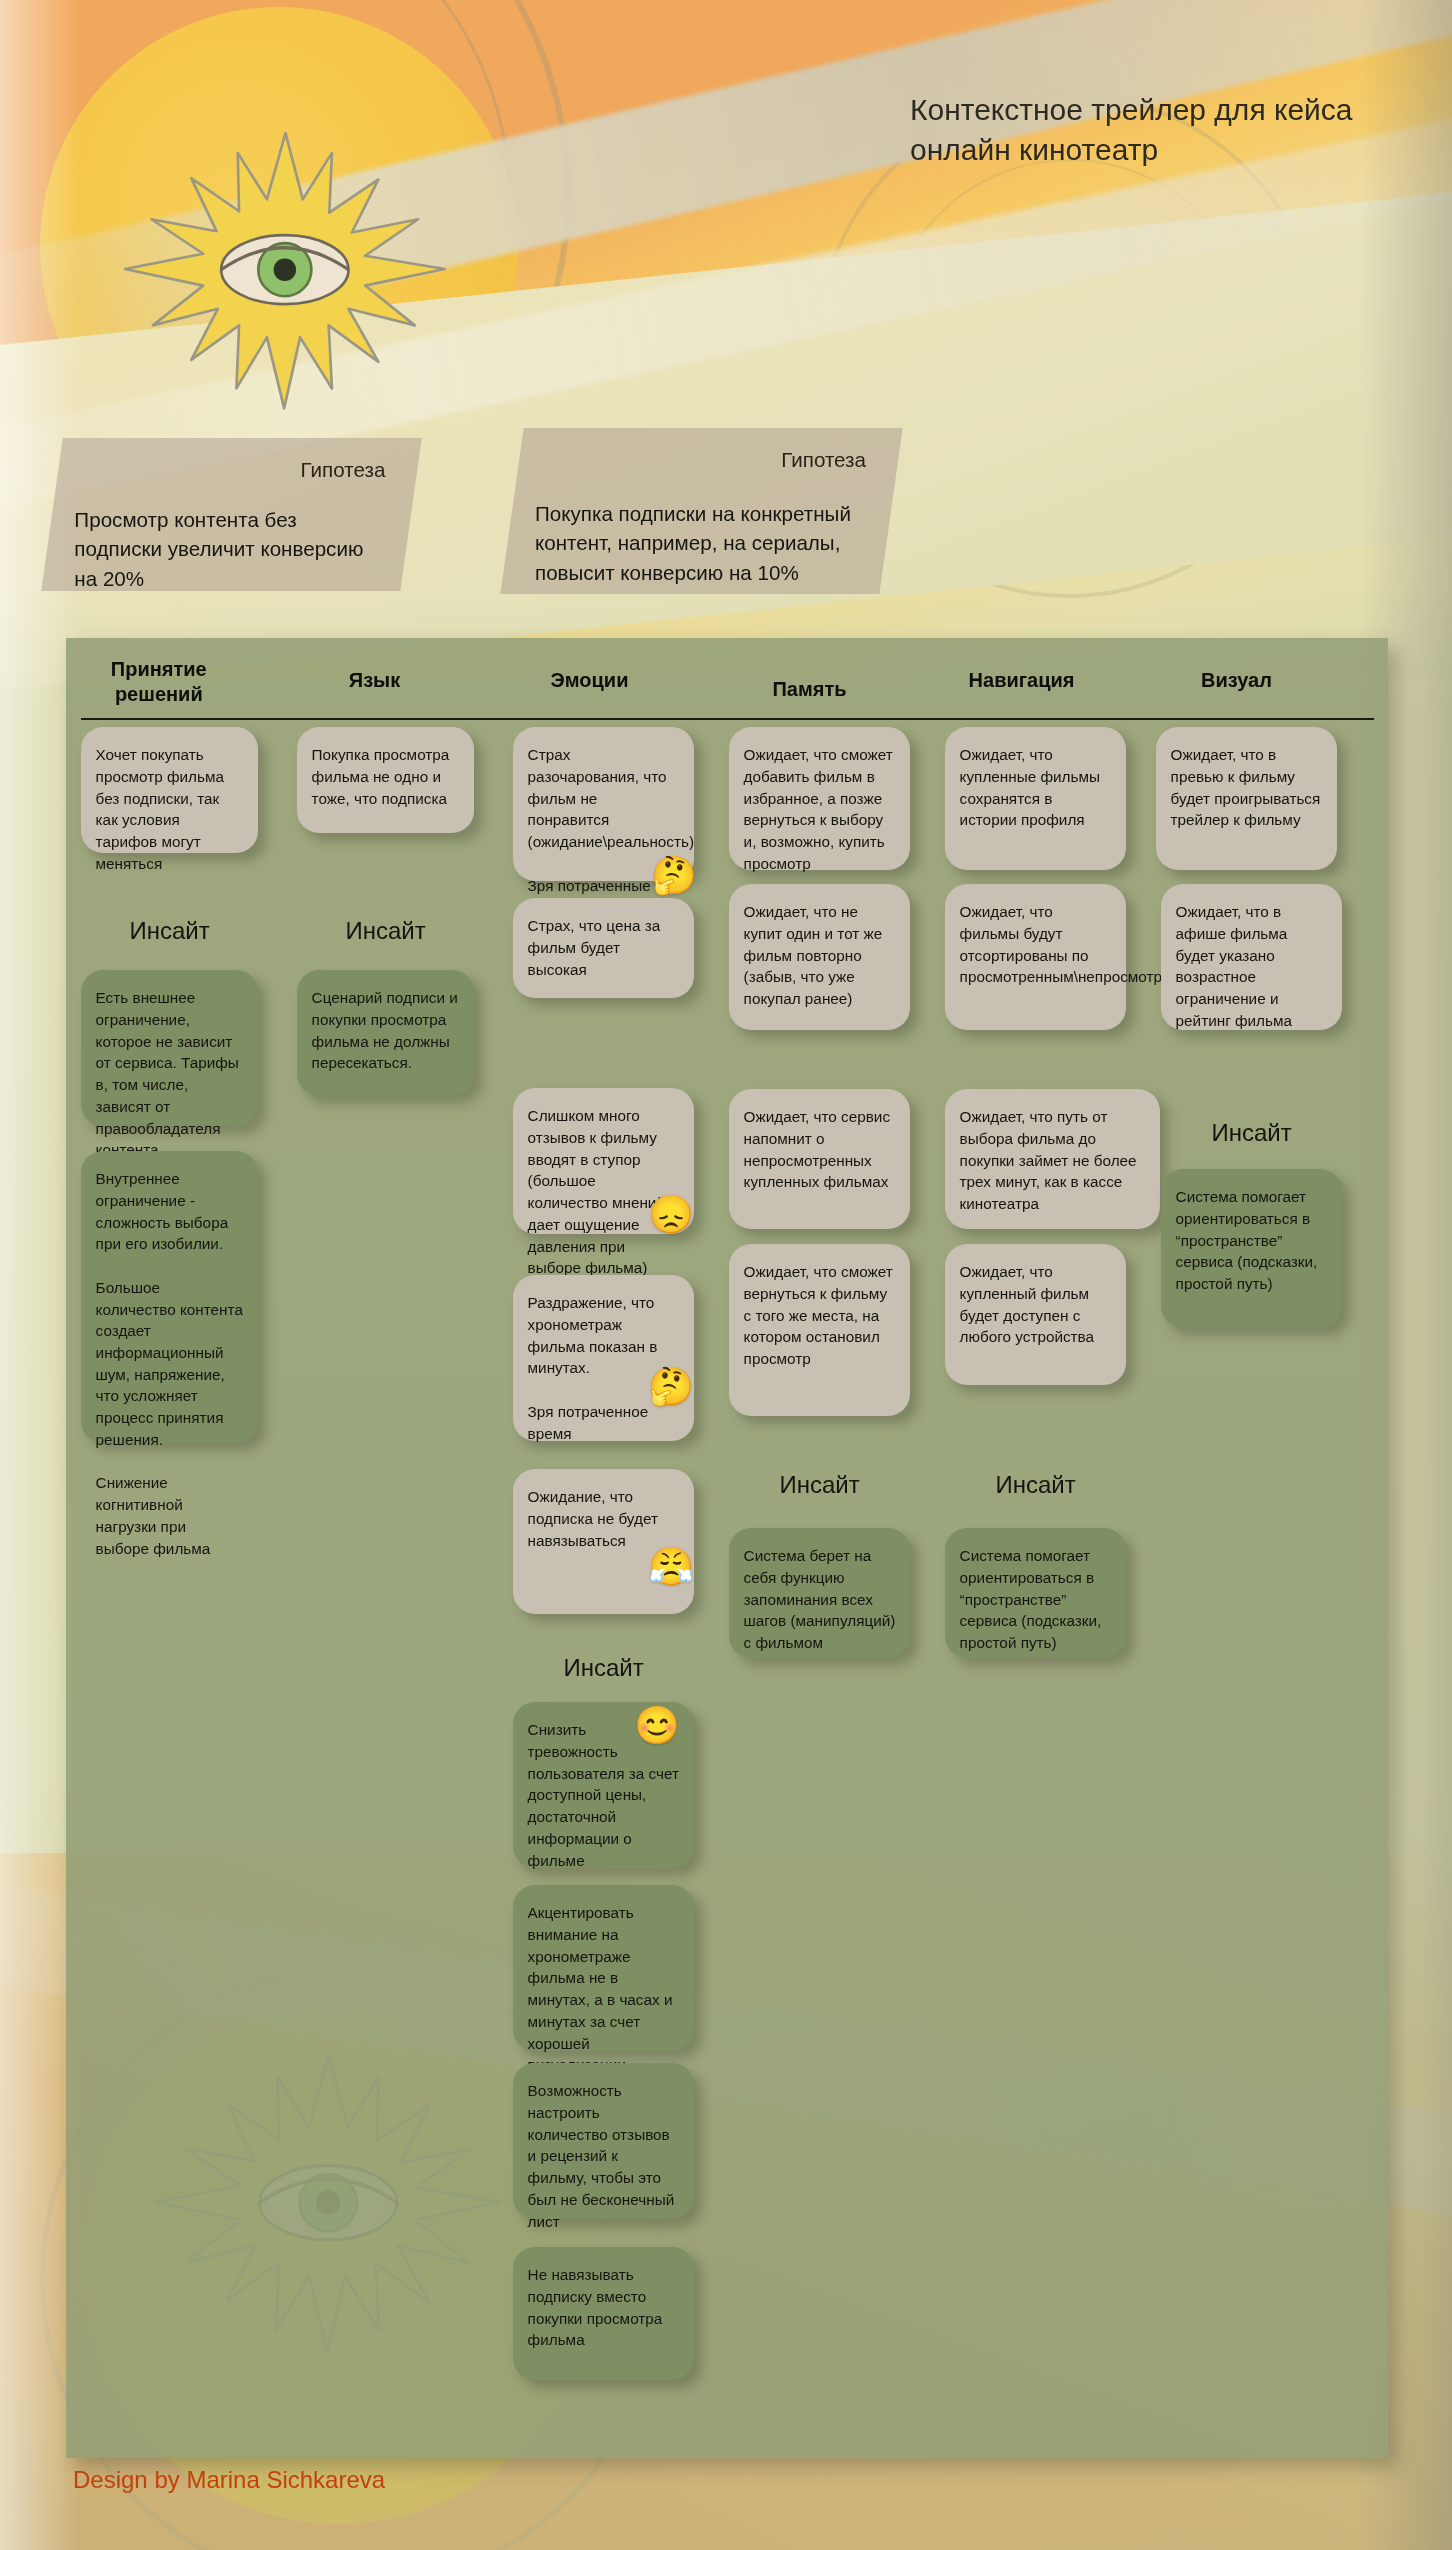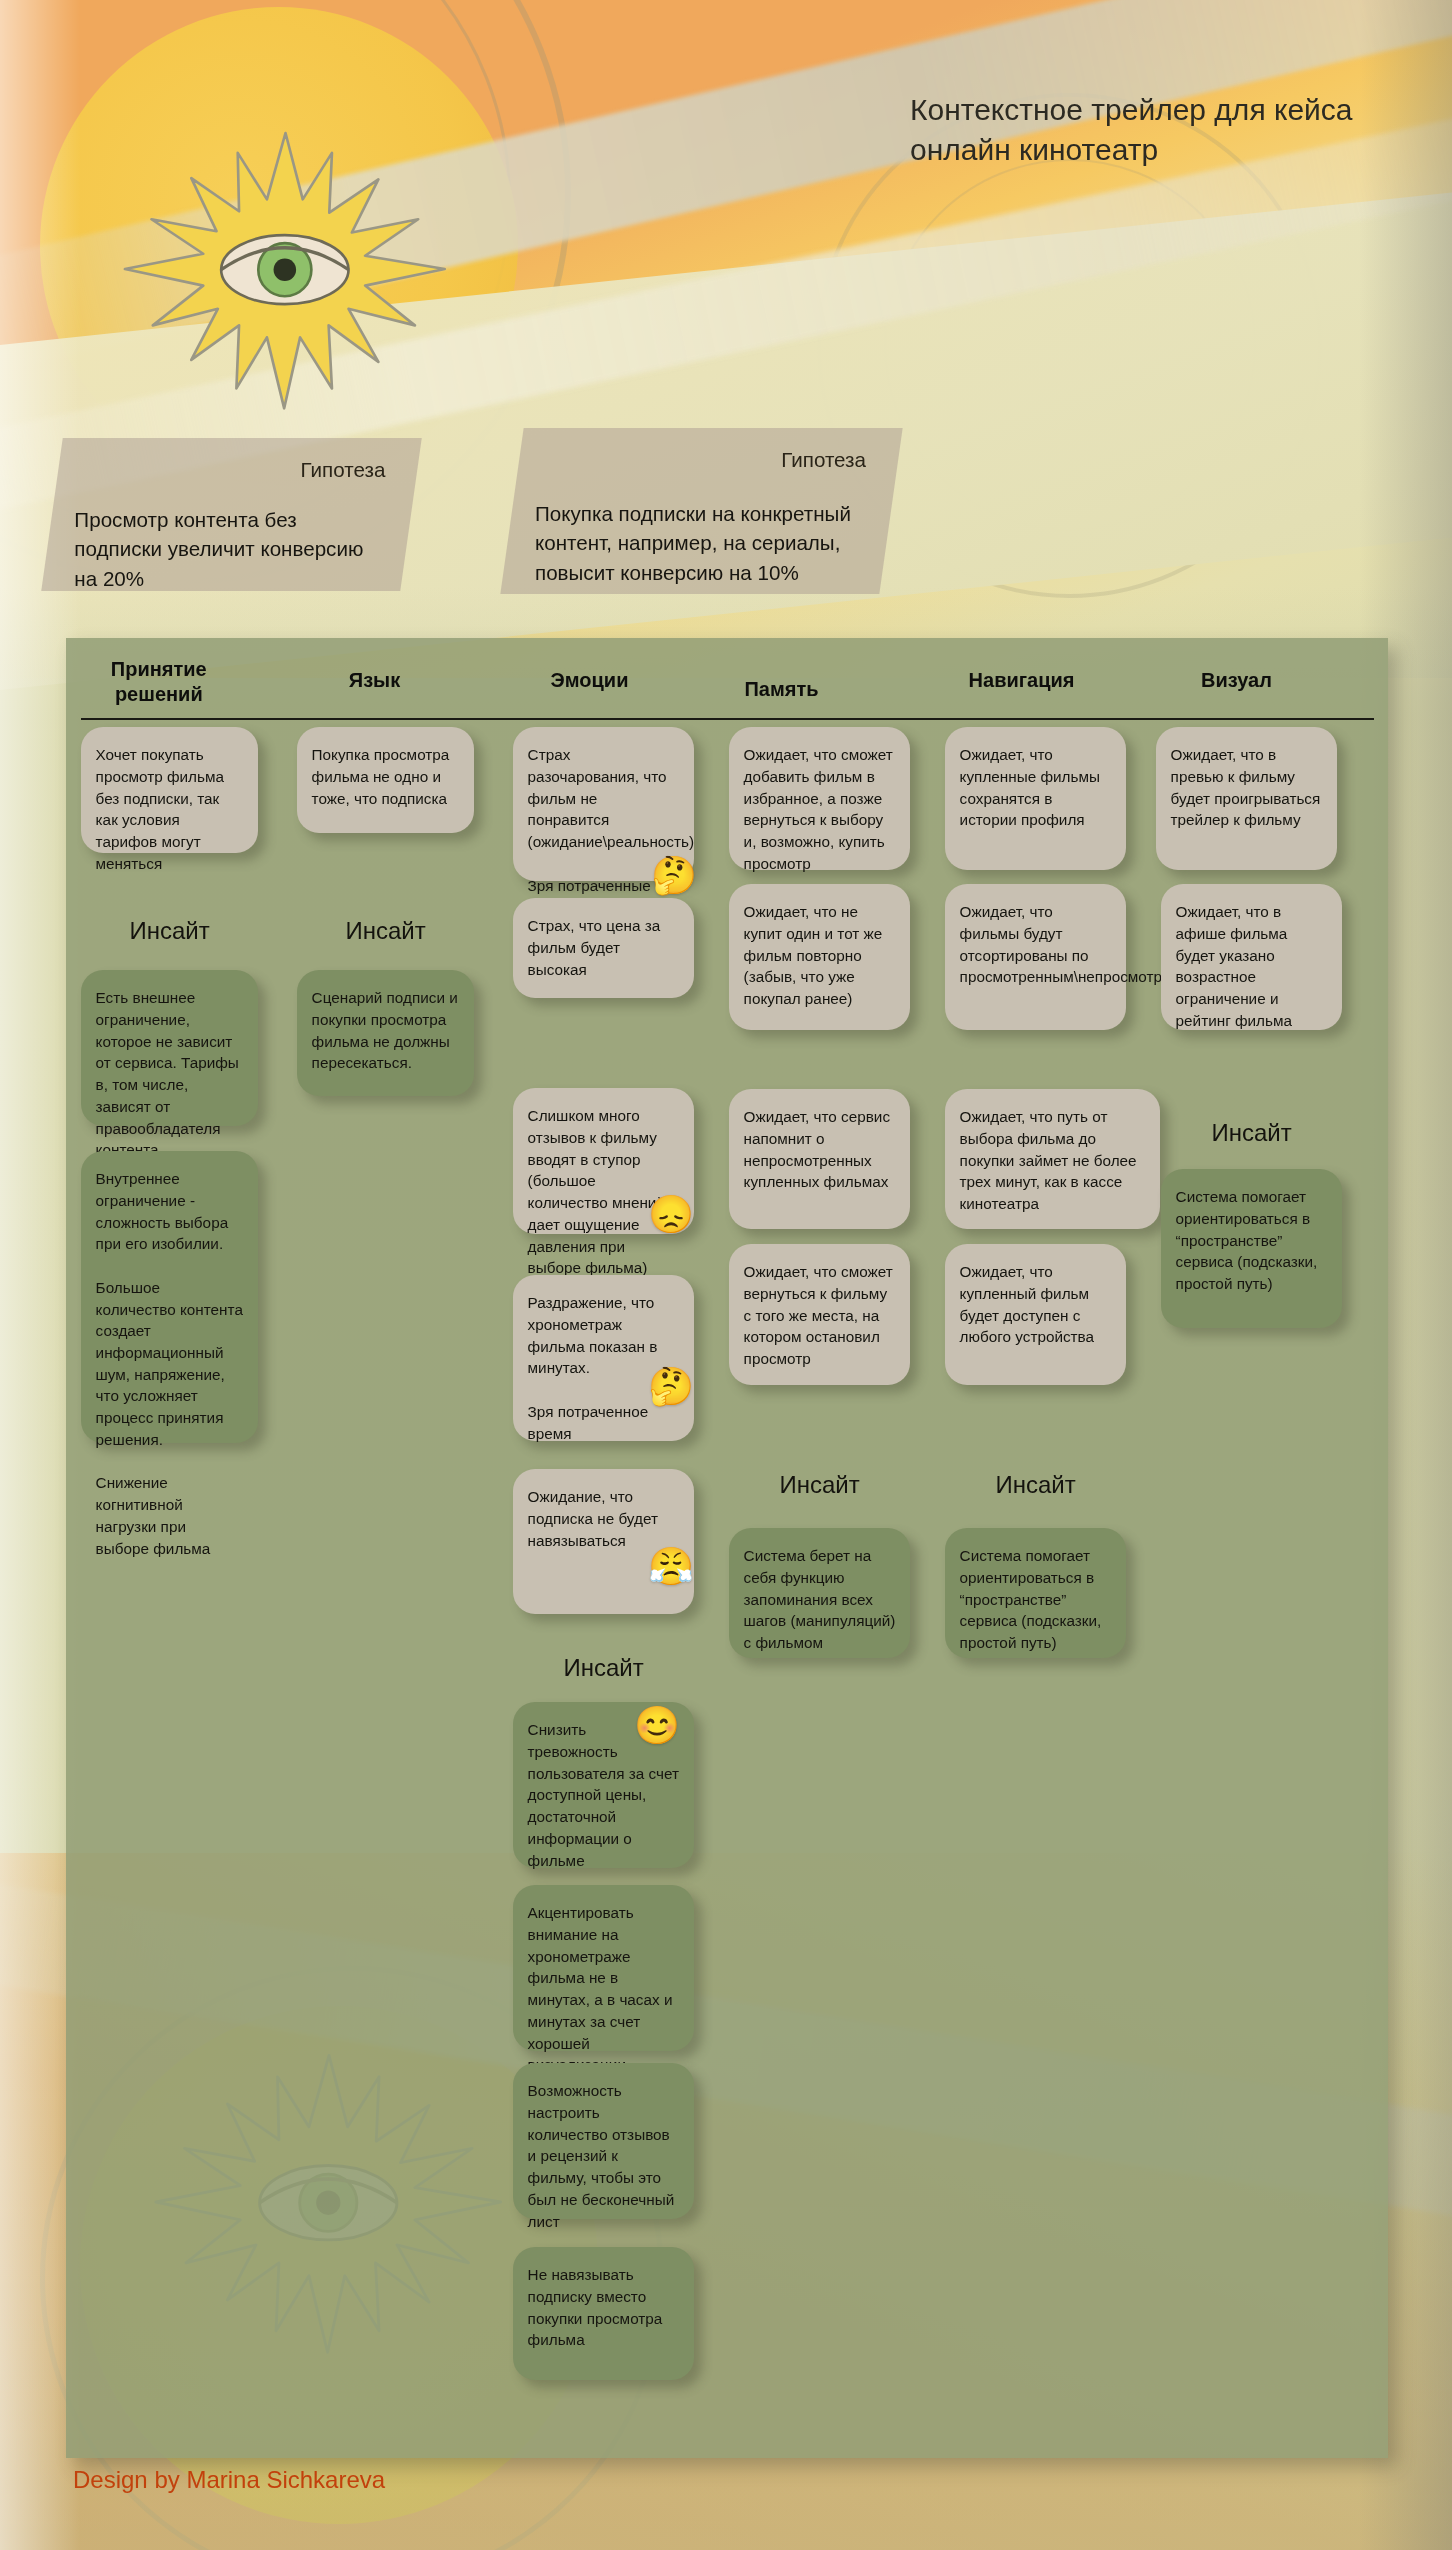--- a/index.html
+++ b/index.html
@@ -233,21 +233,21 @@
       <div class="hypo-text">Покупка подписки на конкретный контент, например, на сериалы, повысит конверсию на 10%</div>
     </div>
   </div>
 
   <div class="panel">
     <div class="headers">
       <div class="col-head" style="left:13.3px;  width:159px;">Принятие
 решений</div>
       <div class="col-head" style="left:229px; width:159px; top:30px;">Язык</div>
       <div class="col-head" style="left:444px; width:159px; top:30px;">Эмоции</div>
-      <div class="col-head" style="left:636px; width:159px; top:39px;">Память</div>
+      <div class="col-head" style="left:664px; width:159px; top:39px;">Память</div>
       <div class="col-head" style="left:876px;width:159px; top:30px;">Навигация</div>
       <div class="col-head" style="left:1091px;width:159px; top:30px;">Визуал</div>
     </div>
     <div class="head-rule"></div>
   </div>
 
   <div class="card observation" style="left:81px; top:727px; width:177px; height:126px;">Хочет покупать просмотр фильма без подписки, так как условия тарифов могут меняться</div>
   <div class="insight-label" style="left:81px; top:917px; width:177px;">Инсайт</div>
   <div class="card insight-card" style="left:81px; top:970px; width:177px; height:156px;">Есть внешнее ограничение, которое не зависит от сервиса. Тарифы в, том числе, зависят от правообладателя контента</div>
   <div class="card insight-card" style="left:81px; top:1151px; width:177px; height:292px;">Внутреннее ограничение - сложность выбора при его изобилии.
@@ -284,21 +284,21 @@
 
   <div class="card insight-card" style="left:513px; top:1885px; width:181px; height:166px;">Акцентировать внимание на хронометраже фильма не в минутах, а в часах и минутах за счет хорошей визуализации</div>
 
   <div class="card insight-card" style="left:513px; top:2063px; width:181px; height:156px;">Возможность настроить количество отзывов и рецензий к фильму, чтобы это был не бесконечный лист</div>
 
   <div class="card insight-card" style="left:513px; top:2247px; width:181px; height:133px;">Не навязывать подписку вместо покупки просмотра фильма</div>
 
   <div class="card observation" style="left:729px; top:727px; width:181px; height:143px;">Ожидает, что сможет добавить фильм в избранное, а позже вернуться к выбору и, возможно, купить просмотр</div>
   <div class="card observation" style="left:729px; top:884px; width:181px; height:146px;">Ожидает, что не купит один и тот же фильм повторно (забыв, что уже покупал ранее)</div>
   <div class="card observation" style="left:729px; top:1089px; width:181px; height:140px;">Ожидает, что сервис напомнит о непросмотренных купленных фильмах</div>
-  <div class="card observation" style="left:729px; top:1244px; width:181px; height:141px;">Ожидает, что сможет вернуться к фильму с того же места, на котором остановил просмотр</div>
+  <div class="card observation" style="left:729px; top:1244px; width:181px; height:172px;">Ожидает, что сможет вернуться к фильму с того же места, на котором остановил просмотр</div>
   <div class="insight-label" style="left:729px; top:1471px; width:181px;">Инсайт</div>
   <div class="card insight-card" style="left:729px; top:1528px; width:181px; height:130px;">Система берет на себя функцию запоминания всех шагов (манипуляций) с фильмом</div>
 
   <div class="card observation" style="left:945px; top:727px; width:181px; height:143px;">Ожидает, что купленные фильмы сохранятся в истории профиля</div>
   <div class="card observation" style="left:945px; top:884px; width:181px; height:146px;">Ожидает, что фильмы будут отсортированы по просмотренным\непросмотренным</div>
   <div class="card observation" style="left:945px; top:1089px; width:215px; height:140px;">Ожидает, что путь от выбора фильма до покупки займет не более трех минут, как в кассе кинотеатра</div>
   <div class="card observation" style="left:945px; top:1244px; width:181px; height:141px;">Ожидает, что купленный фильм будет доступен с любого устройства</div>
   <div class="insight-label" style="left:945px; top:1471px; width:181px;">Инсайт</div>
   <div class="card insight-card" style="left:945px; top:1528px; width:181px; height:130px;">Система помогает ориентироваться в “пространстве” сервиса (подсказки, простой путь)</div>
 

